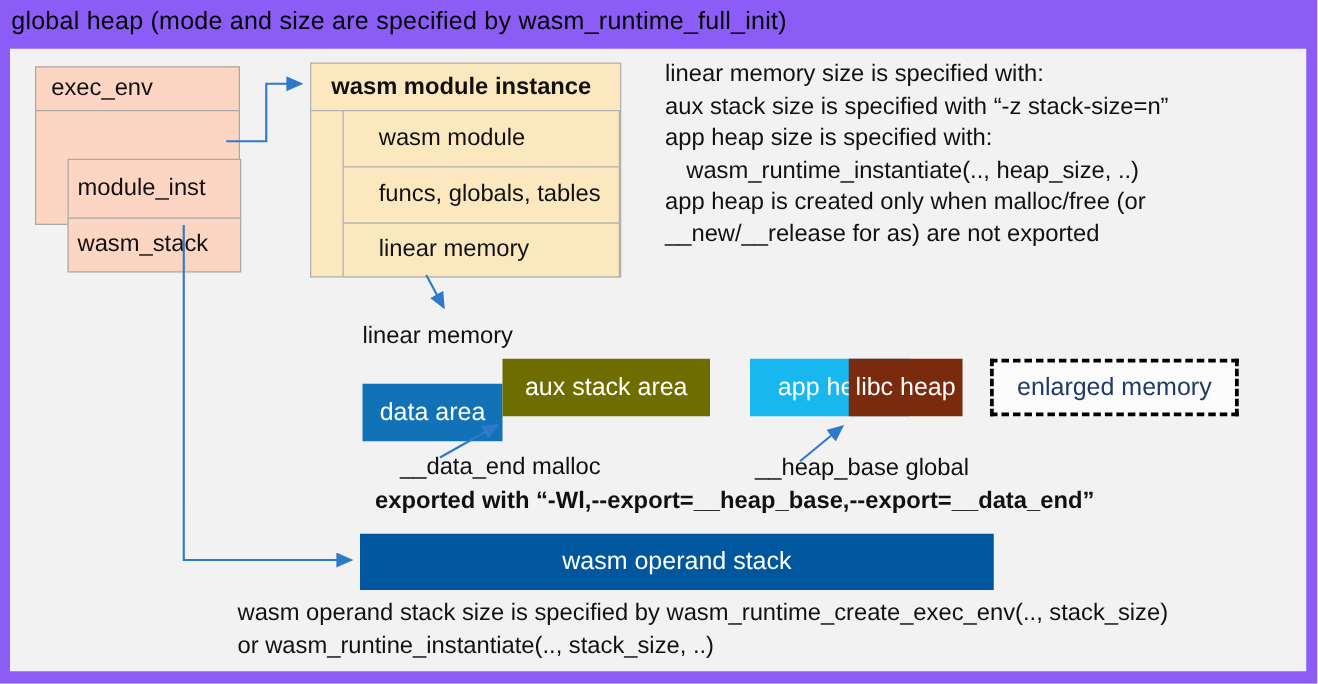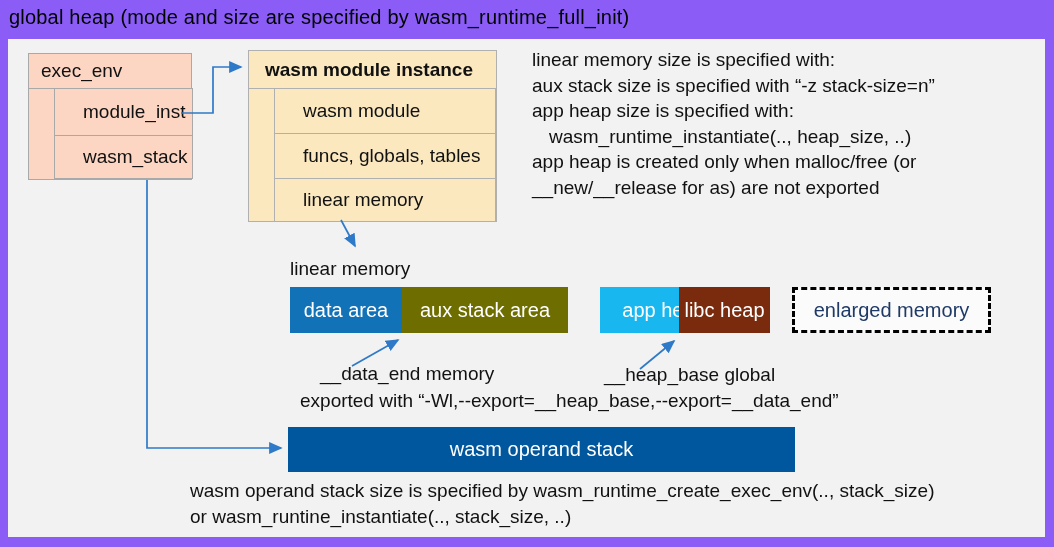--- a/index.html
+++ b/index.html
@@ -7,49 +7,49 @@
     position:relative;width:1054px;height:547px;overflow:hidden;
     font-family:"Liberation Sans",sans-serif;color:#111;background:#8b5cf6;
   }
   .title{position:absolute;left:9px;top:6px;font-size:20px;color:#000;letter-spacing:0.2px;}
   .panel{position:absolute;left:8px;top:39px;width:1037px;height:498px;background:var(--panel_bg);}
 
   
   .box{position:absolute;box-sizing:border-box;font-size:19px;}
   .exec-env{left:28px;top:53px;width:164px;height:127px;background:var(--salmon_fill);border:1px solid var(--salmon_border);}
   .exec-env .box-header{position:absolute;left:0;top:0;width:100%;height:35px;border-bottom:1px solid var(--salmon_border);box-sizing:border-box;display:flex;align-items:center;padding-left:12px;}
-  .exec-env .nested{position:absolute;left:25px;width:139px;background:var(--salmon_fill);border:1px solid var(--salmon_border);box-sizing:border-box;display:flex;align-items:center;padding-left:28px;}
+  .exec-env .nested{position:absolute;left:25px;width:139px;background:var(--salmon_fill);border:1px solid var(--salmon_border);box-sizing:border-box;display:flex;align-items:center;padding-left:7px;margin-top:39px;}
   .exec-env .nested.r0{top:34px;height:48px;}
   .exec-env .nested.r1{top:81px;height:44px;}
 
   .module-instance{left:248px;top:50px;width:249px;height:172px;background:var(--cream_fill);border:1px solid var(--cream_border);}
   .module-instance .box-header{position:absolute;left:0;top:0;width:100%;height:38px;border-bottom:1px solid var(--cream_border);box-sizing:border-box;display:flex;align-items:center;padding-left:16px;font-weight:bold;}
   .module-instance .nested{position:absolute;left:25px;width:222px;background:var(--cream_fill);border:1px solid var(--cream_border);box-sizing:border-box;display:flex;align-items:center;padding-left:28px;}
   .module-instance .nested.r0{top:37px;height:46px;}
   .module-instance .nested.r1{top:82px;height:46px;}
   .module-instance .nested.r2{top:127px;height:44px;}
 
   
   .notes-right{position:absolute;left:532px;top:47px;font-size:19px;line-height:25.5px;white-space:nowrap;}
   .notes-right .indent{padding-left:17px;}
 
   
   .lm-label{position:absolute;left:290px;top:258px;font-size:19px;}
   .seg{position:absolute;top:287px;height:46px;display:flex;align-items:center;justify-content:center;
        font-size:20px;color:#fff;box-sizing:border-box;white-space:nowrap;}
-  .seg-data{left:290px;width:112px;background:var(--data_area);}
+  .seg-data{left:290px;width:112px;background:var(--data_area);margin-top:20px;}
   .seg-aux{left:402px;width:166px;background:var(--aux_stack);}
   .seg-app{left:600px;width:128px;background:var(--app_heap);}
   .seg-libc{left:679px;width:91px;background:var(--libc_heap);}
   .seg-enlarged{left:792px;width:199px;background:#fbfbfb;border:3px dashed #000;color:var(--enlarged_text);}
 
   .ann{position:absolute;font-size:19px;white-space:nowrap;}
   .ann-dataend{left:320px;top:363px;}
   .ann-heapbase{left:604px;top:364px;}
-  .ann-exported{left:300px;top:390px;}
+  .ann-exported{left:300px;top:390px;font-weight:bold;}
 
   
   .operand-stack{position:absolute;left:288px;top:427px;width:507px;height:45px;background:var(--operand_stack);
        display:flex;align-items:center;justify-content:center;color:#fff;font-size:20px;}
 
   .notes-bottom{position:absolute;left:190px;top:478px;font-size:19px;line-height:26px;white-space:nowrap;}
 
   .overlay{position:absolute;left:0;top:0;pointer-events:none;}
   .conn{fill:none;stroke:var(--arrow_blue);stroke-width:1.7;}
 </style>
@@ -84,21 +84,21 @@
     <div>__new/__release for as) are not exported</div>
   </div>
 
   <div class="lm-label">linear memory</div>
   <div class="seg seg-data">data area</div>
   <div class="seg seg-aux">aux stack area</div>
   <div class="seg seg-app">app heap</div>
   <div class="seg seg-libc">libc heap</div>
   <div class="seg seg-enlarged">enlarged memory</div>
 
-  <div class="ann ann-dataend">__data_end memory</div>
+  <div class="ann ann-dataend">__data_end malloc</div>
   <div class="ann ann-heapbase">__heap_base global</div>
   <div class="ann ann-exported">exported with “-Wl,--export=__heap_base,--export=__data_end”</div>
 
   <div class="operand-stack">wasm operand stack</div>
 
   <div class="notes-bottom">
     <div>wasm operand stack size is specified by wasm_runtime_create_exec_env(.., stack_size)</div>
     <div>or wasm_runtine_instantiate(.., stack_size, ..)</div>
   </div>
 

